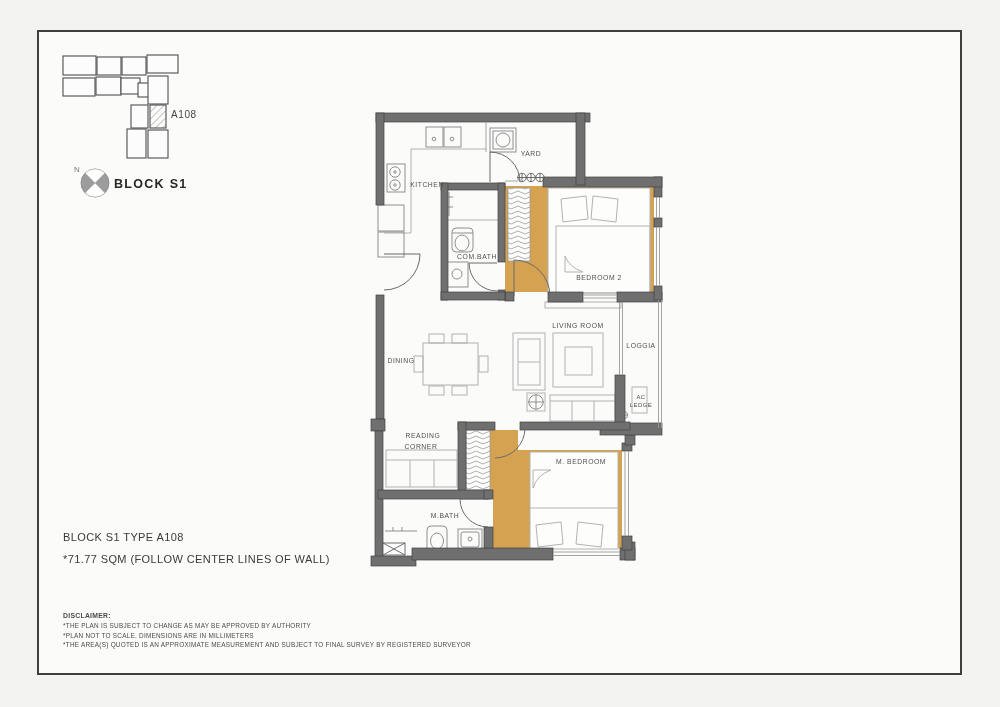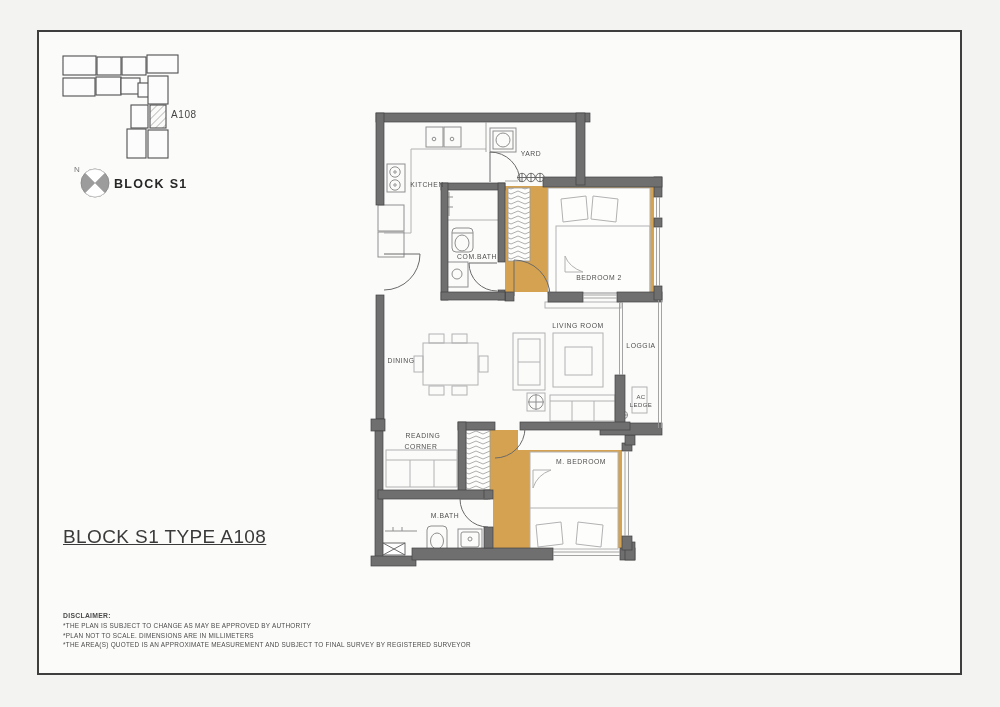--- a/index.html
+++ b/index.html
@@ -17,21 +17,21 @@
   svg text{
     font-family:"Liberation Sans", sans-serif;
     fill:#4f4f4f;
   }
   .room-label{font-size:6.8px;letter-spacing:0.55px;}
   .small-label{font-size:6px;letter-spacing:0.4px;}
   .keyplan-label{font-size:10px;letter-spacing:0.6px;fill:#454545;}
   .north-label{font-size:8px;fill:#7a7a7a;}
   .block-label{font-size:12.5px;font-weight:bold;letter-spacing:1.3px;fill:#272727;}
   .info-block{position:absolute;left:63px;top:526px;color:#3a3a3a;}
-  .info-line{font-size:19px;letter-spacing:0.4px;height:22px;line-height:22px;white-space:nowrap;text-decoration:underline;}
+  .info-line{font-size:11px;letter-spacing:0.4px;height:22px;line-height:22px;white-space:nowrap;}
   .disclaimer{position:absolute;left:63px;top:612px;color:#4a4a4a;}
   .disclaimer-heading{font-size:6.8px;font-weight:bold;letter-spacing:0.3px;margin-bottom:3px;}
   .disclaimer-line{font-size:6.4px;letter-spacing:0.25px;margin-bottom:2.6px;white-space:nowrap;}
 </style>
 </head>
 <body>
 
 <div class="sheet"></div>
 
 <svg width="1000" height="707" viewBox="0 0 1000 707">
@@ -273,20 +273,21 @@
     <text x="401" y="363" class="room-label">DINING</text>
     <text x="423" y="438" class="room-label">READING</text>
     <text x="421" y="449" class="room-label">CORNER</text>
     <text x="581" y="464" class="room-label">M. BEDROOM</text>
     <text x="445" y="518" class="room-label">M.BATH</text>
   </g>
 </svg>
 
 <div class="info-block">
   <div class="info-line">BLOCK S1 TYPE A108</div>
+  <div class="info-line">*71.77  SQM (FOLLOW CENTER LINES OF WALL)</div>
 </div>
 
 <div class="disclaimer">
   <div class="disclaimer-heading">DISCLAIMER:</div>
   <div class="disclaimer-line">*THE PLAN IS SUBJECT TO CHANGE AS MAY BE APPROVED BY AUTHORITY</div>
   <div class="disclaimer-line">*PLAN NOT TO SCALE. DIMENSIONS ARE IN MILLIMETERS</div>
   <div class="disclaimer-line">*THE AREA(S) QUOTED IS AN APPROXIMATE MEASUREMENT AND SUBJECT TO FINAL SURVEY BY REGISTERED SURVEYOR</div>
 </div>
 
 </body></html>

